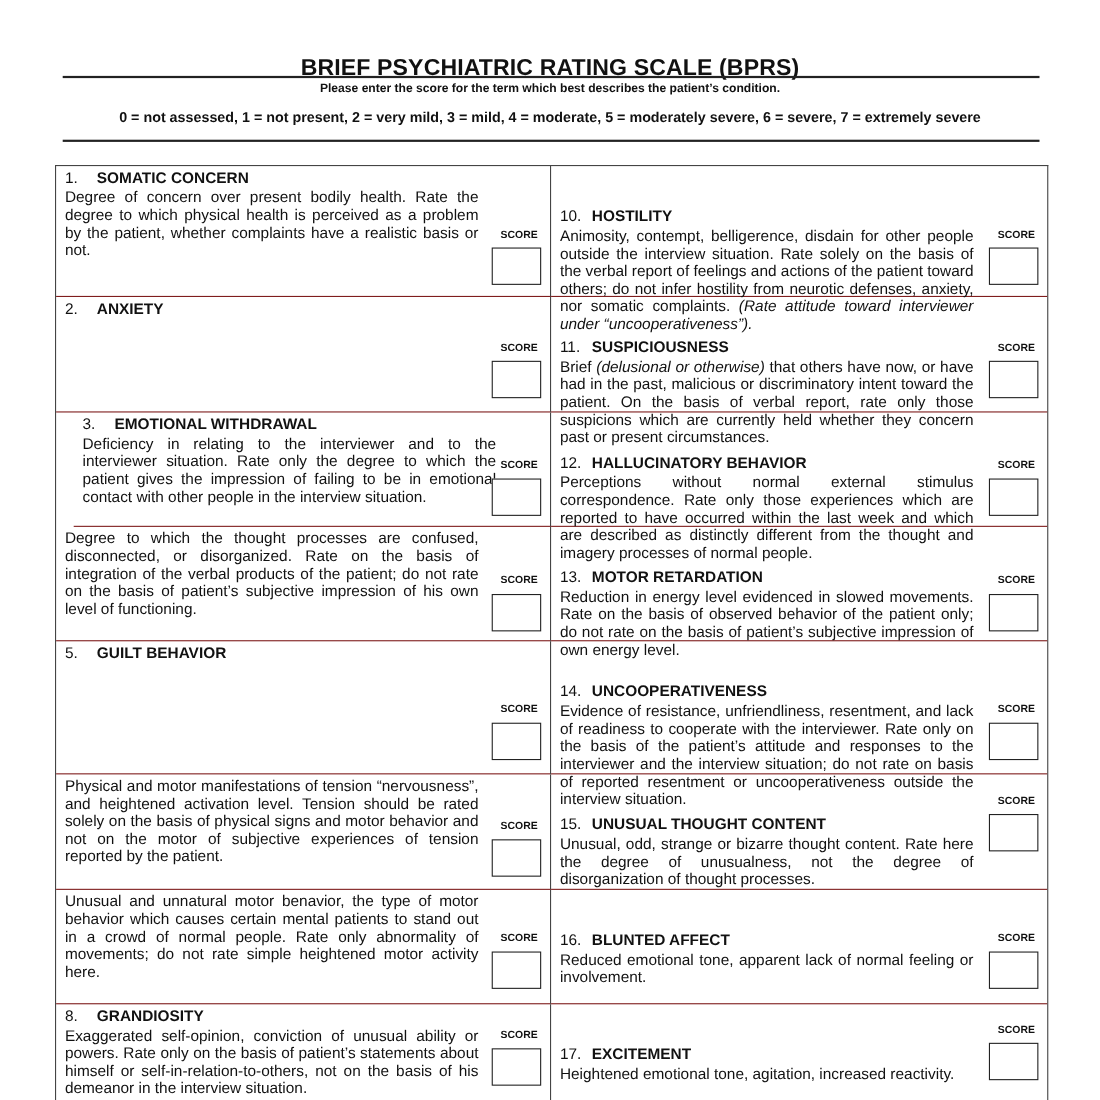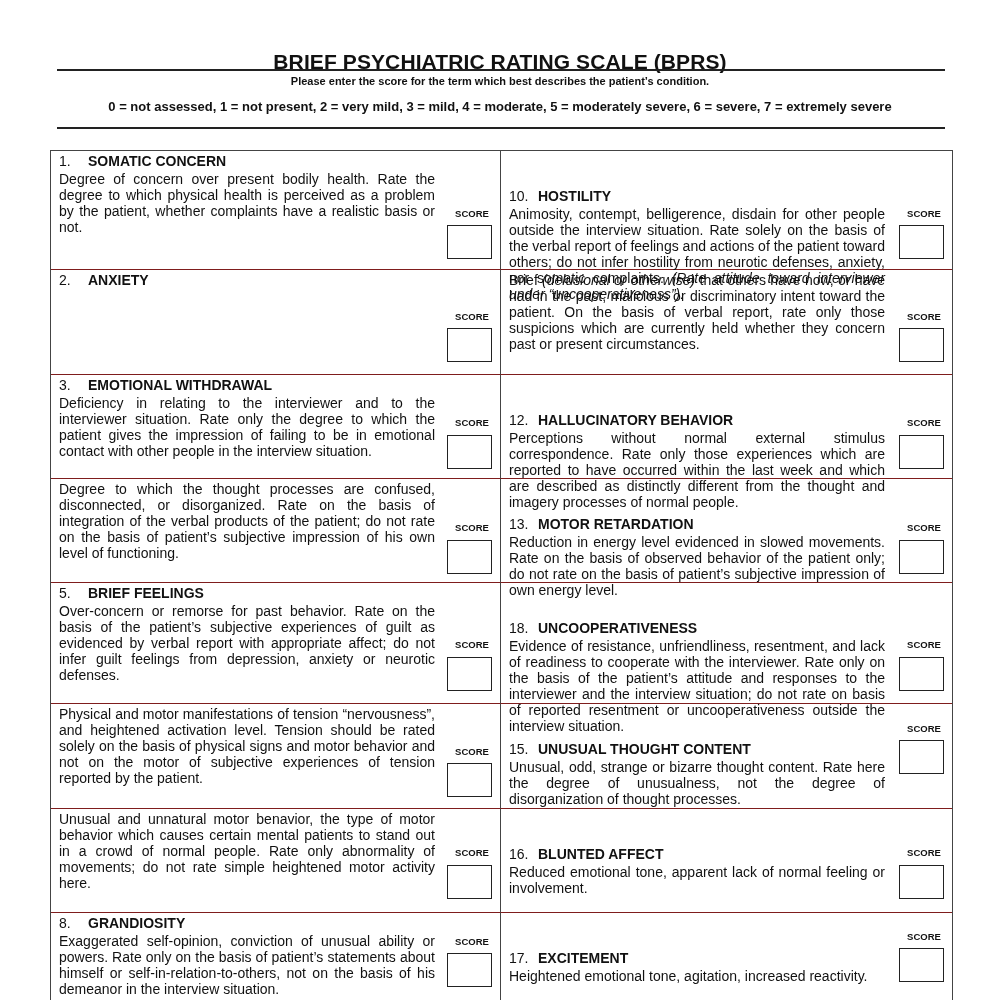--- a/index.html
+++ b/index.html
@@ -42,26 +42,27 @@
     <div class="score-lbl" style="top:57px;">SCORE</div>
     <div class="score-box" style="top:74px;"></div>
   </div>
 
   <div class="cell left" style="height:105px;">
     <div class="hdr"><span class="num">2.</span><span>ANXIETY</span></div>
     <div class="score-lbl" style="top:41px;">SCORE</div>
     <div class="score-box" style="top:58px;"></div>
   </div>
   <div class="cell right" style="height:105px;">
+    <div class="hdr"><span class="num">11.</span><span>SUSPICIOUSNESS</span></div>
     <div class="desc"><span>Brief</span> <i>(delusional or otherwise)</i> <span>that others have now, or have had in the past, malicious or discriminatory intent toward the patient. On the basis of verbal report, rate only those suspicions which are currently held whether they concern past or present circumstances.</span></div>
     <div class="score-lbl" style="top:41px;">SCORE</div>
     <div class="score-box" style="top:58px;"></div>
   </div>
 
-  <div class="cell left" style="height:104px;">
+  <div class="cell left" style="height:104px;margin-left:16px;">
     <div class="hdr"><span class="num">3.</span><span>EMOTIONAL WITHDRAWAL</span></div>
     <div class="desc">Deficiency in relating to the interviewer and to the interviewer situation. Rate only the degree to which the patient gives the impression of failing to be in emotional contact with other people in the interview situation.</div>
     <div class="score-lbl" style="top:42px;">SCORE</div>
     <div class="score-box" style="top:60px;"></div>
   </div>
   <div class="cell right" style="height:104px;">
     <div class="hdr"><span class="num">12.</span><span>HALLUCINATORY BEHAVIOR</span></div>
     <div class="desc">Perceptions without normal external stimulus correspondence. Rate only those experiences which are reported to have occurred within the last week and which are described as distinctly different from the thought and imagery processes of normal people.</div>
     <div class="score-lbl" style="top:42px;">SCORE</div>
     <div class="score-box" style="top:60px;"></div>
@@ -73,27 +74,26 @@
     <div class="score-box" style="top:61px;"></div>
   </div>
   <div class="cell right" style="height:104px;">
     <div class="hdr"><span class="num">13.</span><span>MOTOR RETARDATION</span></div>
     <div class="desc">Reduction in energy level evidenced in slowed movements. Rate on the basis of observed behavior of the patient only; do not rate on the basis of patient’s subjective impression of own energy level.</div>
     <div class="score-lbl" style="top:43px;">SCORE</div>
     <div class="score-box" style="top:61px;"></div>
   </div>
 
   <div class="cell left" style="height:121px;">
-    <div class="hdr"><span class="num">5.</span><span>BRIEF FEELINGS</span></div>
-    <div class="desc">Over-concern or remorse for past behavior. Rate on the basis of the patient’s subjective experiences of guilt as evidenced by verbal report with appropriate affect; do not infer guilt feelings from depression, anxiety or neurotic defenses.</div>
+    <div class="hdr"><span class="num">5.</span><span>GUILT BEHAVIOR</span></div>
     <div class="score-lbl" style="top:56px;">SCORE</div>
     <div class="score-box" style="top:74px;"></div>
   </div>
   <div class="cell right" style="height:121px;">
-    <div class="hdr"><span class="num">18.</span><span>UNCOOPERATIVENESS</span></div>
+    <div class="hdr"><span class="num">14.</span><span>UNCOOPERATIVENESS</span></div>
     <div class="desc">Evidence of resistance, unfriendliness, resentment, and lack of readiness to cooperate with the interviewer. Rate only on the basis of the patient’s attitude and responses to the interviewer and the interview situation; do not rate on basis of reported resentment or uncooperativeness outside the interview situation.</div>
     <div class="score-lbl" style="top:56px;">SCORE</div>
     <div class="score-box" style="top:74px;"></div>
   </div>
 
   <div class="cell left" style="height:105px;">
     <div class="desc">Physical and motor manifestations of tension “nervousness”, and heightened activation level. Tension should be rated solely on the basis of physical signs and motor behavior and not on the motor of subjective experiences of tension reported by the patient.</div>
     <div class="score-lbl" style="top:42px;">SCORE</div>
     <div class="score-box" style="top:59px;"></div>
   </div>

